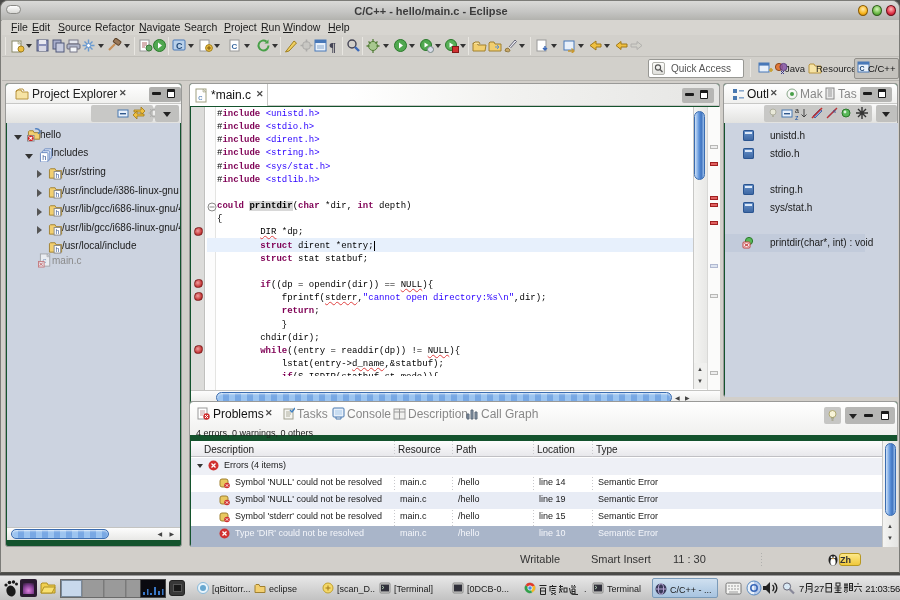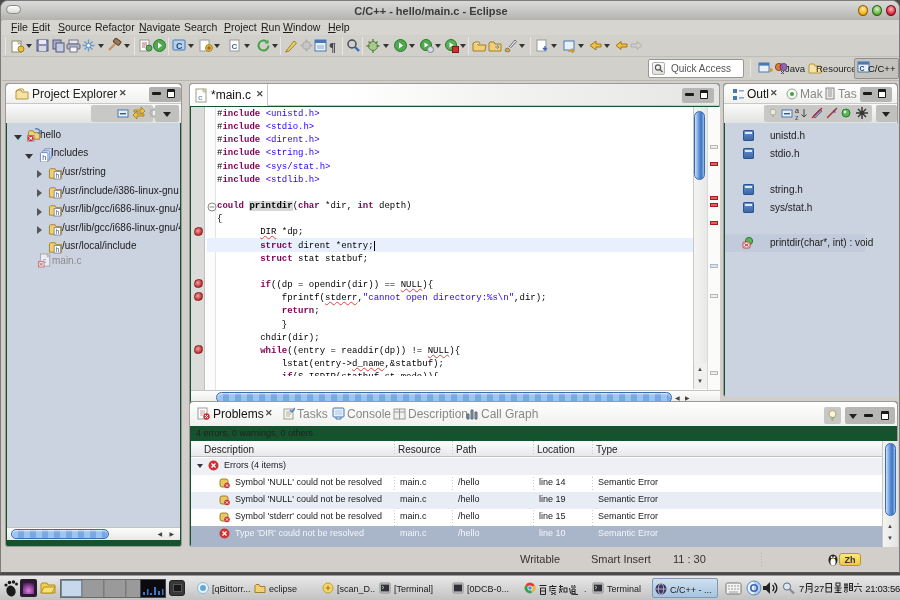--- a/index.html
+++ b/index.html
@@ -497,21 +497,21 @@
         <svg style="position:absolute;left:17px;top:2px" width="13" height="13">
             <circle cx="7" cy="5" r="3.6" fill="#58b858" stroke="#2a7a2a"></circle>
             <rect x="1" y="6" width="7" height="6" fill="#f8e8e8" stroke="#c04040" rx="1"></rect>
             <path d="M2.5 7.5 l4 3 M6.5 7.5 l-4 3" stroke="#c03030"></path>
           </svg>
         <span>printdir(char*, int) : void</span>
       </div>
     </div>
   </div>
   <div id="problems" class="panel" style="left:188px;top:400px;width:709px;height:146px">
-    <div class="phead" style="height:24px;border-bottom:none">
+    <div class="phead" style="height:33px;border-bottom:none">
       <svg style="position:absolute;left:7px;top:5px" width="13" height="13">
           <rect x="1" y="1" width="9" height="11" fill="#fff" stroke="#999"></rect>
           <path d="M3 4 h5 M3 6 h5 M3 8 h3" stroke="#c8a0a0"></path>
           <circle cx="9.5" cy="9.5" r="3.2" fill="#d03030"></circle>
           <path d="M8 8 l3 3 M11 8 l-3 3" stroke="#fff" stroke-width="1"></path>
         </svg>
       <span style="position:absolute;left:23px;top:5px;font-size:12px;color:#111">Problems</span>
         <span class="tabx" style="position:absolute;left:75px;top:6px">✕</span>
       <svg style="position:absolute;left:93px;top:5px" width="12" height="13">
           <rect x="1" y="2" width="9" height="10" fill="#f4f4f0" stroke="#a0a090"></rect>
@@ -626,21 +626,21 @@
     <span style="position:absolute;left:590px;top:6px">Smart Insert</span>
     <span style="position:absolute;left:672px;top:6px">11 : 30</span>
     <div style="position:absolute;left:760px;top:6px;width:1px;height:14px;background:repeating-linear-gradient(#b0b0ae 0 1px,transparent 1px 3px)"></div>
     <svg style="position:absolute;left:826px;top:5px" width="12" height="14">
         <ellipse cx="6" cy="8" rx="4.5" ry="5.5" fill="#222"></ellipse>
         <ellipse cx="6" cy="10" rx="2.6" ry="3.4" fill="#fff"></ellipse>
         <circle cx="4.6" cy="5.2" r="1" fill="#fff"></circle>
         <circle cx="7.4" cy="5.2" r="1" fill="#fff"></circle>
         <path d="M5 6.5 l1 1 1 -1 -1 -0.6 z" fill="#f0a020"></path>
       </svg>
-    <div style="position:absolute;left:838px;top:6px;width:22px;height:13px;background:linear-gradient(#fce88a,#f0c83a);border:1px solid #b89820;border-radius:3px;font-size:9px;color:#333;text-align:center;line-height:13px;font-weight:bold">Zh</div>
+    <div style="position:absolute;left:838px;top:6px;width:22px;height:13px;background:linear-gradient(#fce88a,#f0c83a);border:1px solid #b89820;border-radius:3px;font-size:9px;color:#333;text-align:left;line-height:13px;font-weight:bold">Zh</div>
   </div>
 </div>
 <div id="taskbar">
   <svg style="position:absolute;left:2px;top:3px" width="16" height="18">
       <ellipse cx="9" cy="12" rx="4.5" ry="5.5" fill="#1a1a1a" transform="rotate(-18 9 12)"></ellipse>
       <circle cx="4" cy="6" r="1.6" fill="#1a1a1a"></circle>
       <circle cx="7.5" cy="3.5" r="1.8" fill="#1a1a1a"></circle>
       <circle cx="11.5" cy="3" r="1.7" fill="#1a1a1a"></circle>
       <circle cx="14.5" cy="5" r="1.5" fill="#1a1a1a"></circle>
     </svg>

